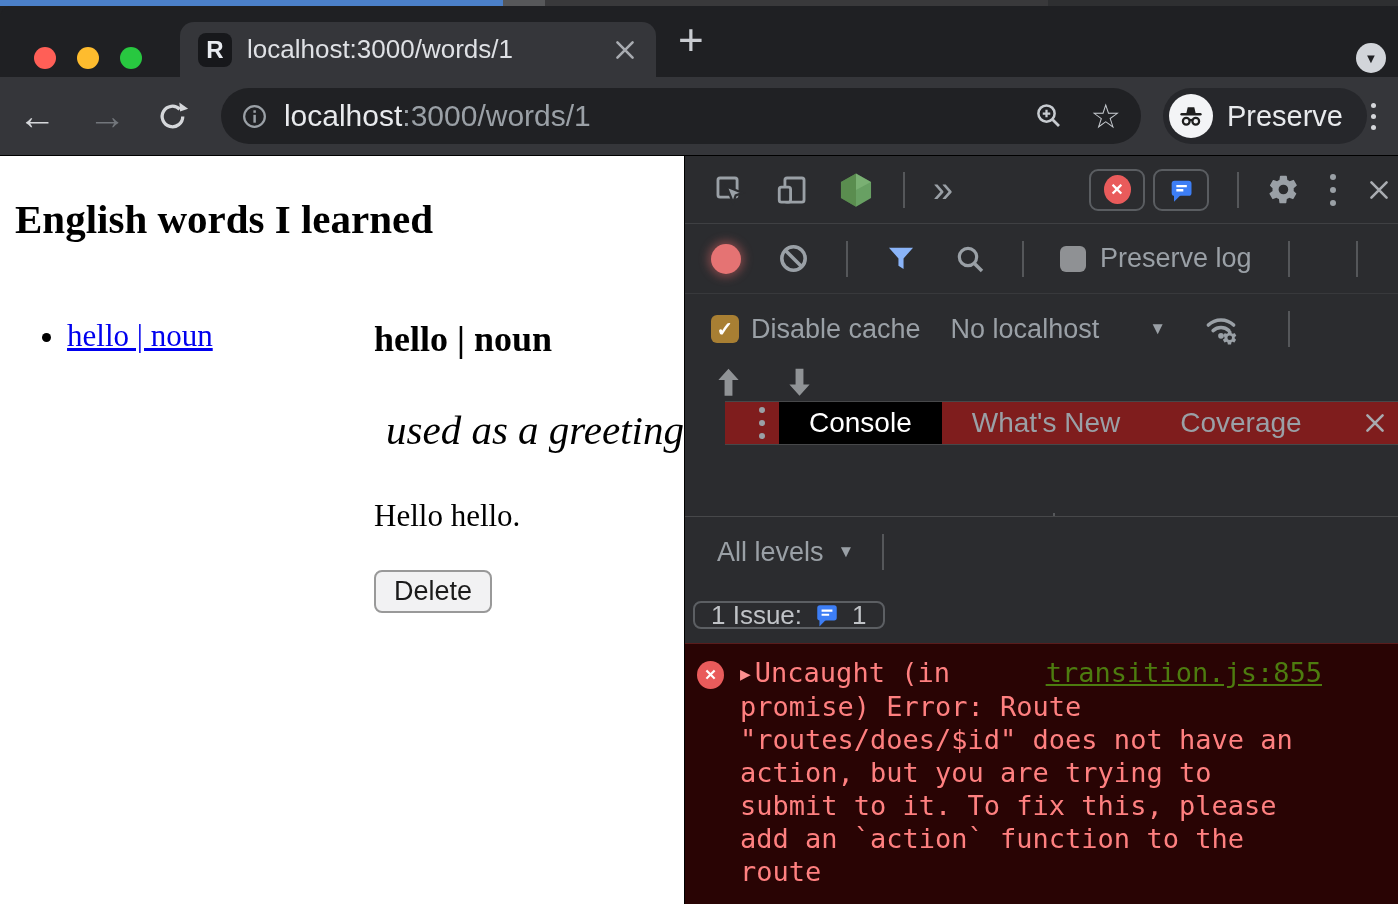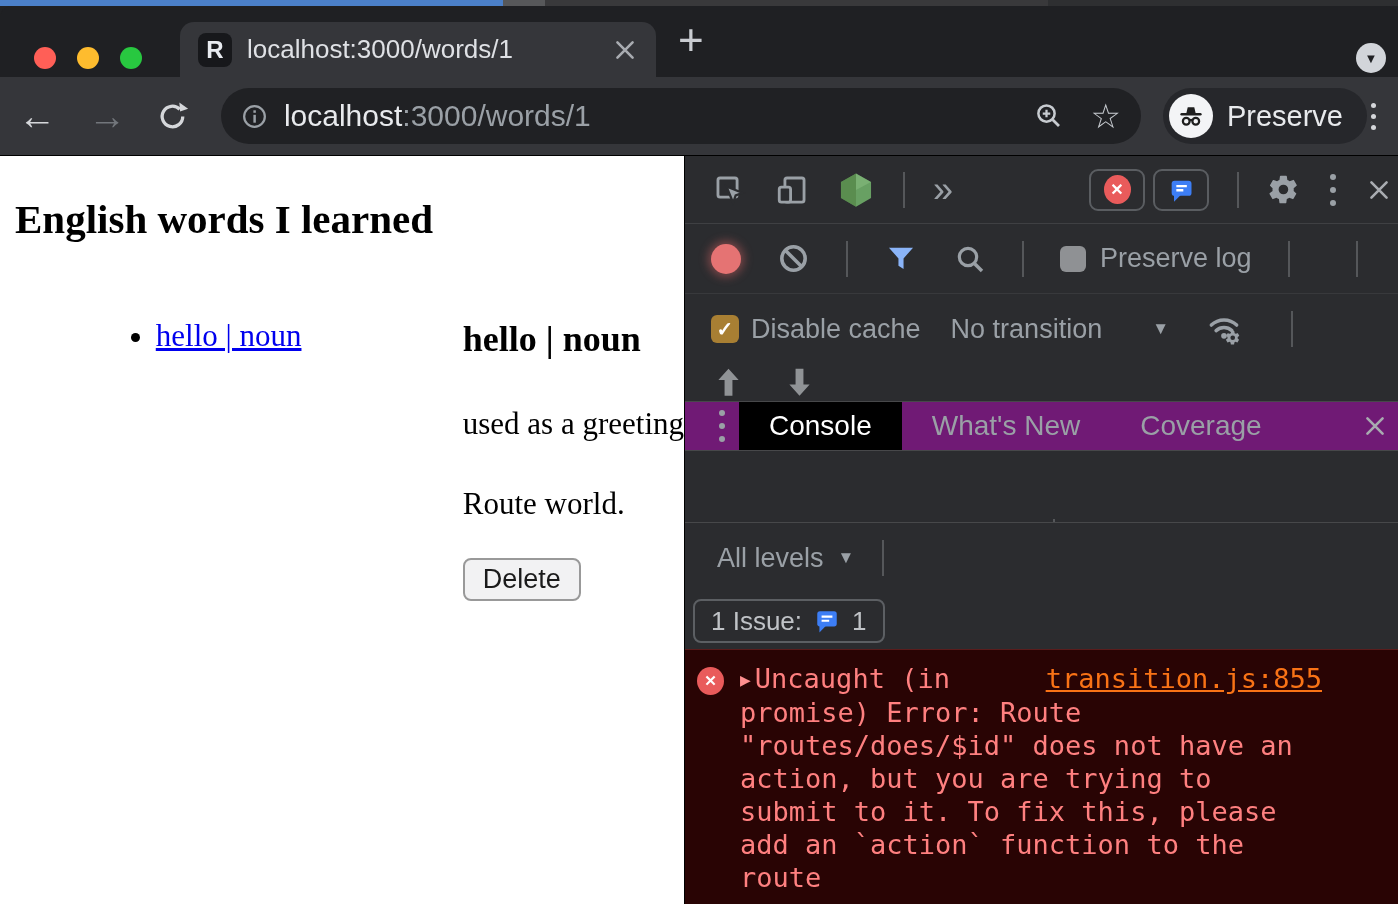--- a/index.html
+++ b/index.html
@@ -52,21 +52,21 @@
   
   .content { display:flex; height:749px; border-top:1px solid #000; }
   .page { width:684px; background:#fff; overflow:hidden; font-family:"Liberation Serif", serif; color:#000; }
   .page h1 { margin:40px 0 0 15px; font-size:41px; line-height:1.13; width:540px; font-weight:bold; }
   .word-row { display:flex; margin-top:76px;justify-content:flex-end; }
   .word-list { width:300px; padding-left:66px; list-style:disc; }
   .word-list li { font-size:31px; }
   .word-list a { color:#0000ee; text-decoration:underline; }
   .detail { margin-left:73px; }
   .detail .term { font-size:36px; font-weight:bold; }
-  .detail .definition { font-size:31px; margin-top:46px; }
+  .detail .definition { font-size:41px; font-style:italic; margin-top:46px;margin-left:12px; }
   .detail .example { font-size:31px; margin-top:44px; }
   .delete-btn { margin-top:36px; font-family:"Liberation Sans", sans-serif; font-size:27px; color:#1b1b1b;
     background:#f2f2f3; border:2px solid #999; border-radius:8px; padding:4px 18px; }
 
   
   .devtools { flex:1; background:#2b2c2f; border-left:1px solid #000; display:flex; flex-direction:column;
     color:#9aa0a6; overflow:hidden; }
   .dt-row { display:flex; align-items:center; flex:none; overflow:hidden; }
   .sep { width:2px; height:36px; background:#55575a; flex:none; }
   .glyph-more { font-size:36px; color:#9aa0a6; line-height:1; }
@@ -86,51 +86,51 @@
   .gap-sm { margin-left:-22px; }
   .gear-edge { margin-left:18px; margin-right:-12px; }
 
   .dt-r3 { height:70px; padding:0 0 0 26px; }
   .checkbox-on { width:28px; height:28px; border-radius:6px; background:#a87f33; color:#fff; font-size:20px;
     font-weight:bold; display:flex; align-items:center; justify-content:center; flex:none; }
   .dd-arrow { font-size:17px; color:#9aa0a6; }
 
   .dt-r4 { height:37px; padding:0 0 0 30px; gap:44px; align-items:flex-start; }
 
-  .dt-tabs { height:50px; background:#701a75; border-top:1px solid #47484a; border-bottom:1px solid #47484a;
-    padding:0 10px 0 24px; }
+  .dt-tabs { height:44px; background:#7f1d1d; border-top:1px solid #47484a; border-bottom:1px solid #47484a;
+    padding:0 10px 0 24px;margin-left:40px; }
   .drawer-kebab { display:flex; flex-direction:column; gap:7px; padding:4px 10px; background:none; border:none; }
   .drawer-kebab i { width:6px; height:6px; border-radius:50%; background:#9aa0a6; display:block; }
   .drawer-tab { height:100%; display:flex; align-items:center; padding:0 30px; font-size:28px; color:#9aa0a6;
     background:none; border:none; white-space:nowrap; }
   .drawer-tab.active { background:#000; color:#fff; margin-left:4px; }
   .dt-tabs .icon-x { margin-left:auto; }
 
   .dt-ctb { height:72px; border-bottom:1px solid #47484a; padding:0 0 0 24px; gap:34px;flex-direction:column; }
   .ctx-label { font-size:27px; color:#9aa0a6; }
 
   .dt-filter { height:70px; padding:0 0 0 10px; }
   .filter-input { width:416px; height:54px; background:#1f2022; border:2px solid #737578; border-radius:3px;
     color:#e8eaed; font-size:27px; padding:0 14px; font-family:"Liberation Sans", sans-serif; }
   .filter-input::placeholder { color:#9aa0a6; }
   .levels { margin-left:22px; display:flex; align-items:center; gap:14px; background:none; border:none; }
   .dt-filter .sep { margin-left:28px; }
 
   .dt-issue { height:56px; padding:0 0 0 8px; }
-  .issue-pill { height:44px; border:2px solid #5c5f63; border-radius:8px; background:none;
+  .issue-pill { height:28px; border:2px solid #5c5f63; border-radius:8px; background:none;
     display:flex; align-items:center; gap:12px; padding:0 16px; }
   .issue-text { font-size:26px; color:#c0c3c7; }
 
   .dt-error { flex:1; background:#290404; border-top:1px solid #5a1c1c; padding:12px 0 0 12px;
     display:flex; align-items:flex-start; }
   .err-icon { width:27px; height:28px; border-radius:50%; background:#e95b5b; color:#fff; font-size:15px;
     font-weight:bold; display:flex; align-items:center; justify-content:center; flex:none; margin-top:5px; }
   .err-msg { margin-left:16px; width:582px; font-family:"DejaVu Sans Mono", monospace;
     font-size:27px; line-height:33px; color:#ff8080; }
-  .err-link { float:right; margin-left:17px; color:#f97316; text-decoration:underline;
+  .err-link { float:right; margin-left:17px; color:#4d7c0f; text-decoration:underline;
     font-family:"DejaVu Sans Mono", monospace; font-size:27px; }
   .err-tri { display:inline-block; font-size:18px; vertical-align:2px; margin-right:4px; color:#ff9090; }
 </style>
 </head>
 <body>
 
 <svg width="0" height="0" style="position:absolute">
   <defs>
     <g id="ic-gear">
       <path fill="#9aa0a6" d="M19.4 13c.04-.33.06-.66.06-1s-.02-.67-.06-1l2.1-1.65a.5.5 0 0 0 .12-.64l-2-3.46a.5.5 0 0 0-.6-.22l-2.49 1a7.3 7.3 0 0 0-1.73-1l-.38-2.65A.5.5 0 0 0 13.93 2h-4a.5.5 0 0 0-.5.42l-.38 2.65c-.62.26-1.2.6-1.73 1l-2.49-1a.5.5 0 0 0-.6.22l-2 3.46a.5.5 0 0 0 .12.64L4.06 11c-.04.33-.06.66-.06 1s.02.67.06 1l-2.1 1.65a.5.5 0 0 0-.12.64l2 3.46c.13.22.39.31.6.22l2.49-1c.53.4 1.11.74 1.73 1l.38 2.65c.04.24.25.42.5.42h4c.25 0 .46-.18.5-.42l.38-2.65c.62-.26 1.2-.6 1.73-1l2.49 1c.21.09.47 0 .6-.22l2-3.46a.5.5 0 0 0-.12-.64zM11.93 15.5a3.5 3.5 0 1 1 0-7 3.5 3.5 0 0 1 0 7z"></path>
@@ -217,21 +217,21 @@
         <h1>English words I learned</h1>
         <div class="word-row">
           <ul class="word-list">
             <li>
               <a href="#">hello | noun</a>
             </li>
           </ul>
           <div class="detail">
             <div class="term">hello | noun</div>
             <div class="definition">used as a greeting</div>
-            <div class="example">Route world.</div>
+            <div class="example">Hello hello.</div>
             <button class="delete-btn">Delete</button>
           </div>
         </div>
       </div>
 
       <div class="devtools">
 
         <div class="dt-row dt-r1">
           <svg class="ic" width="34" height="34" viewBox="0 0 24 24">
             <rect x="3.5" y="3.5" width="13.5" height="13.5" rx="1.5" fill="none" stroke="#9aa0a6" stroke-width="2"></rect>
@@ -293,21 +293,21 @@
           <div class="sep"></div>
           <div class="sep" style="margin-left:30px"></div>
 
         </div>
 
         <div class="dt-row dt-r3">
           <span class="checkbox-on">
               <span>✓</span>
             </span>
           <span class="dt-label" style="margin-left:12px">Disable cache</span>
-          <span class="dt-label" style="margin-left:30px">No transition</span>
+          <span class="dt-label" style="margin-left:30px">No localhost</span>
           <span class="dd-arrow" style="margin-left:50px">▼</span>
           <svg class="ic" style="margin-left:36px" width="38" height="38" viewBox="0 0 24 24">
             <path d="M4 9.5a11.5 11.5 0 0 1 16 0" fill="none" stroke="#9aa0a6" stroke-width="2.2" stroke-linecap="round"></path>
             <path d="M7 13a7.5 7.5 0 0 1 10 0" fill="none" stroke="#9aa0a6" stroke-width="2.2" stroke-linecap="round"></path>
             <circle cx="12" cy="16.3" r="1.8" fill="#9aa0a6"></circle>
             <g transform="translate(12.5,12.5) scale(0.42)">
                 <use href="#ic-gear"></use>
               </g>
           </svg>
           <div class="sep" style="margin-left:48px"></div>

